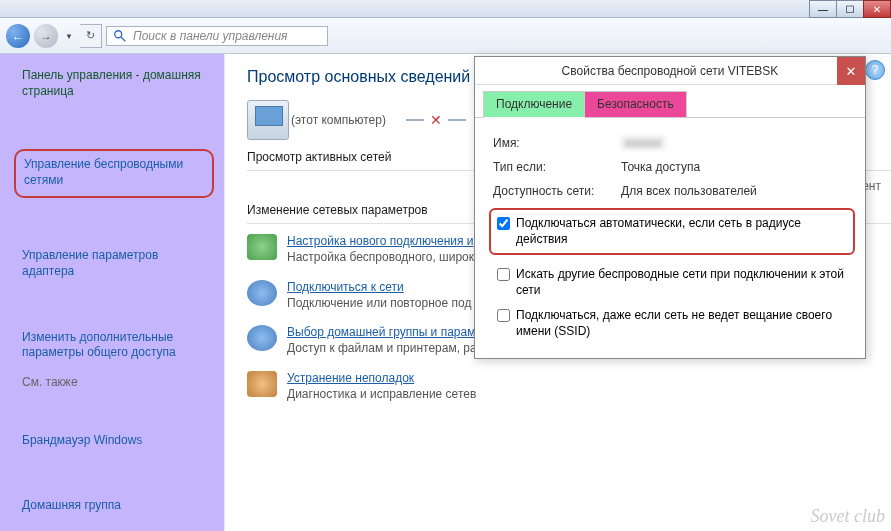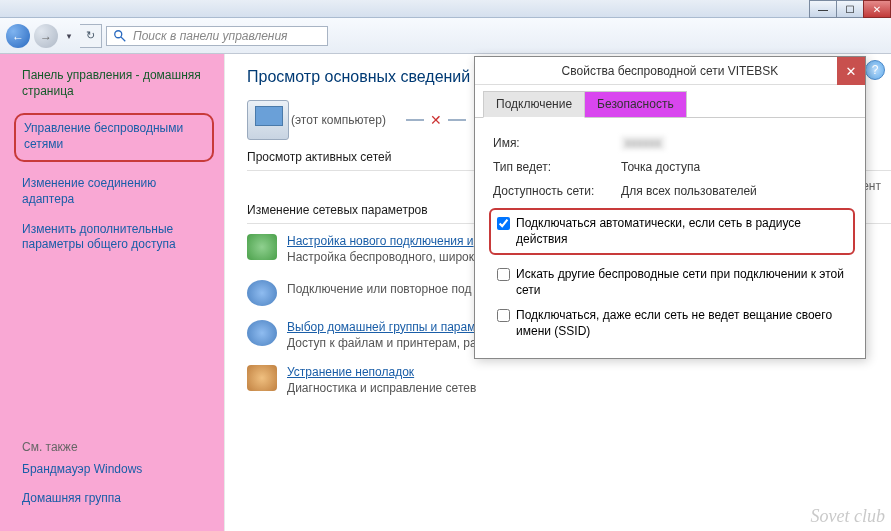--- a/index.html
+++ b/index.html
@@ -20,23 +20,23 @@
 .navdrop { width: 14px; height: 14px; font-size: 9px; color: #445; display: flex; align-items: center; justify-content: center; }
 .addrbar { flex: 1; height: 24px; background: #fff; border: 1px solid #a8b4c4; display: flex; align-items: center; padding: 0 4px; font-size: 12px; color: #333; gap: 6px; }
 .addrbar .cpicon { width: 16px; height: 16px; background: linear-gradient(#9be,#7cd); display: inline-block; }
 .addrbar .sep { color: #888; font-size: 10px; }
 .addrref { width: 22px; height: 24px; border: 1px solid #a8b4c4; border-left: none; background: #f0f4f9; display: flex; align-items: center; justify-content: center; font-size: 11px; color: #456; }
 .searchbox { width: 222px; height: 20px; background: #fff; border: 1px solid #a8b4c4; display: flex; align-items: center; padding: 0 6px; font-size: 12px; color: #888; font-style: italic; gap: 6px; }
 .searchbox .sicon { width: 14px; height: 14px; color: #2a6ac0; }
 
 
 .main { display: flex; height: calc(100% - 54px); }
-.sidebar { width: 225px; background: #f9a8d4; padding: 14px 16px 10px 22px; font-size: 12px; color: #1a5ea8; border-right: 1px solid #e8e8e8; display: flex; flex-direction: column; }
+.sidebar { width: 225px; background: #c4b5fd; padding: 14px 16px 10px 22px; font-size: 12px; color: #1a5ea8; border-right: 1px solid #e8e8e8; display: flex; flex-direction: column; }
 .sidebar .cphome { color: #155a2a; margin-bottom: 14px; line-height: 1.3; }
-.sidelink { margin-bottom: 14px; cursor: pointer; line-height: 1.3; }
+.sidelink { margin-bottom: 14px; cursor: pointer; line-height: 1.3; margin-top: 36px; }
 .sidelink.active { border: 2px solid #c83a3a; border-radius: 10px; padding: 6px 8px 8px; margin-left: -8px; margin-right: -6px; }
 .spacer { flex: 1; }
 .seealso { color: #666; font-size: 12px; margin-bottom: 8px; }
 
 
 .content { flex: 1; padding: 14px 0 0 22px; position: relative; }
 .content h1 { font-size: 16px; font-weight: normal; color: #003a74; margin-bottom: 14px; }
 .netrow { display: flex; align-items: center; gap: 20px; margin-bottom: 6px; }
 .netnode { display: flex; flex-direction: row; align-items: center; gap: 2px; font-size: 12px; color: #555; }
 .netnode .pcicon { width: 42px; height: 40px; background: linear-gradient(#eaf0f6,#c8d4e2); border: 1px solid #9aaabe; border-radius: 3px; position: relative; }
@@ -55,22 +55,22 @@
 .optrow .oicon.diag { background: radial-gradient(circle, #f0c080, #c08040); border-radius: 4px; }
 .optrow .otxt { font-size: 12px; }
 .optrow .otxt .otitle { color: #1a5ea8; text-decoration: underline; cursor: pointer; }
 .optrow .otxt .odesc { color: #555; margin-top: 2px; line-height: 1.3; }
 
 
 .dialog { position: absolute; left: 474px; top: 56px; width: 392px; background: #fff; border: 1px solid #888; box-shadow: 2px 2px 10px rgba(0,0,0,0.2); }
 .dlg-title { height: 28px; background: #fff; display: flex; align-items: center; justify-content: center; font-size: 12px; color: #333; position: relative; border-bottom: 1px solid #ddd; }
 .dlg-close { position: absolute; right: 0; top: 0; width: 28px; height: 28px; background: #c8504e; color: #fff; display: flex; align-items: center; justify-content: center; font-size: 13px; cursor: pointer; }
 .dlg-tabs { display: flex; padding: 6px 8px 0; background: #fff; border-bottom: 1px solid #ccc; gap: 0; }
-.dlg-tab { padding: 5px 12px 6px; font-size: 12px; background: #d946ef; border: 1px solid #ccc; border-bottom: none; color: #333; cursor: pointer; margin-right: -1px; }
-.dlg-tab.active { background: #e5e5e5; border-bottom: 1px solid #fff; margin-bottom: -1px; position: relative; z-index: 1; }
+.dlg-tab { padding: 5px 12px 6px; font-size: 12px; background: #ec4899; border: 1px solid #ccc; border-bottom: none; color: #333; cursor: pointer; margin-right: -1px; }
+.dlg-tab.active { background: #86efac; border-bottom: 1px solid #fff; margin-bottom: -1px; position: relative; z-index: 1; }
 .dlg-body { padding: 18px 10px 10px 18px; font-size: 12px; }
 .fieldrow { display: flex; margin-bottom: 10px; }
 .fieldrow .lbl { width: 128px; color: #333; }
 .fieldrow .val { color: #333; }
 .fieldrow .blur { filter: blur(2px); color: #999; background: #eee; padding: 0 4px; }
 .chkarea { margin-top: 10px; }
 .chkrow { display: flex; align-items: flex-start; gap: 6px; margin-bottom: 6px; line-height: 1.3; padding: 2px 4px; }
 .chkrow.hl { border: 2px solid #c83a3a; border-radius: 6px; padding: 6px 6px; margin: 4px 0 10px -4px; }
 .chkrow input { margin-top: 1px; }
 
@@ -100,21 +100,21 @@
         <line x1="9" y1="9" x2="14" y2="14" stroke="#2a6ac0" stroke-width="1.5"></line>
       </svg>
     <span>Поиск в панели управления</span>
   </div>
 </div>
 
 <div class="main">
   <div class="sidebar">
     <div class="cphome">Панель управления - домашняя страница</div>
     <div class="sidelink active">Управление беспроводными сетями</div>
-    <div class="sidelink">Изменение соединению адаптера</div>
+    <div class="sidelink">Управление параметров адаптера</div>
     <div class="sidelink">Изменить дополнительные параметры общего доступа</div>
     <div class="spacer"></div>
     <div class="seealso">См. также</div>
     <div class="sidelink">Брандмауэр Windows</div>
     <div class="sidelink">Домашняя группа</div>
   </div>
 
   <div class="content">
     <h1>Просмотр основных сведений о с</h1>
     <div class="netrow">
@@ -144,20 +144,21 @@
       <span class="oicon conn"></span>
       <div class="otxt">
         <div class="otitle">Настройка нового подключения и</div>
         <div class="odesc">Настройка беспроводного, широк
 или же настройка маршрутизатор</div>
       </div>
     </div>
     <div class="optrow">
       <span class="oicon net"></span>
       <div class="otxt">
+        <div class="otitle">Подключиться к сети</div>
         <div class="odesc">Подключение или повторное под
 сетевому соединению или подкл</div>
       </div>
     </div>
     <div class="optrow">
       <span class="oicon home"></span>
       <div class="otxt">
         <div class="otitle">Выбор домашней группы и парам</div>
         <div class="odesc">Доступ к файлам и принтерам, ра
 изменение параметров общего д</div>
@@ -183,21 +184,21 @@
   <div class="dlg-tabs">
     <div class="dlg-tab active">Подключение</div>
     <div class="dlg-tab">Безопасность</div>
   </div>
   <div class="dlg-body">
     <div class="fieldrow">
       <span class="lbl">Имя:</span>
       <span class="val blur">xxxxxx</span>
     </div>
     <div class="fieldrow">
-      <span class="lbl">Тип ведет:</span>
+      <span class="lbl">Тип если:</span>
       <span class="val">Точка доступа</span>
     </div>
     <div class="fieldrow">
       <span class="lbl">Доступность сети:</span>
       <span class="val">Для всех пользователей</span>
     </div>
     <div class="chkarea">
       <label class="chkrow hl">
         <input type="checkbox" checked="" style="">
         <span>Подключаться автоматически, если сеть в радиусе действия</span>

